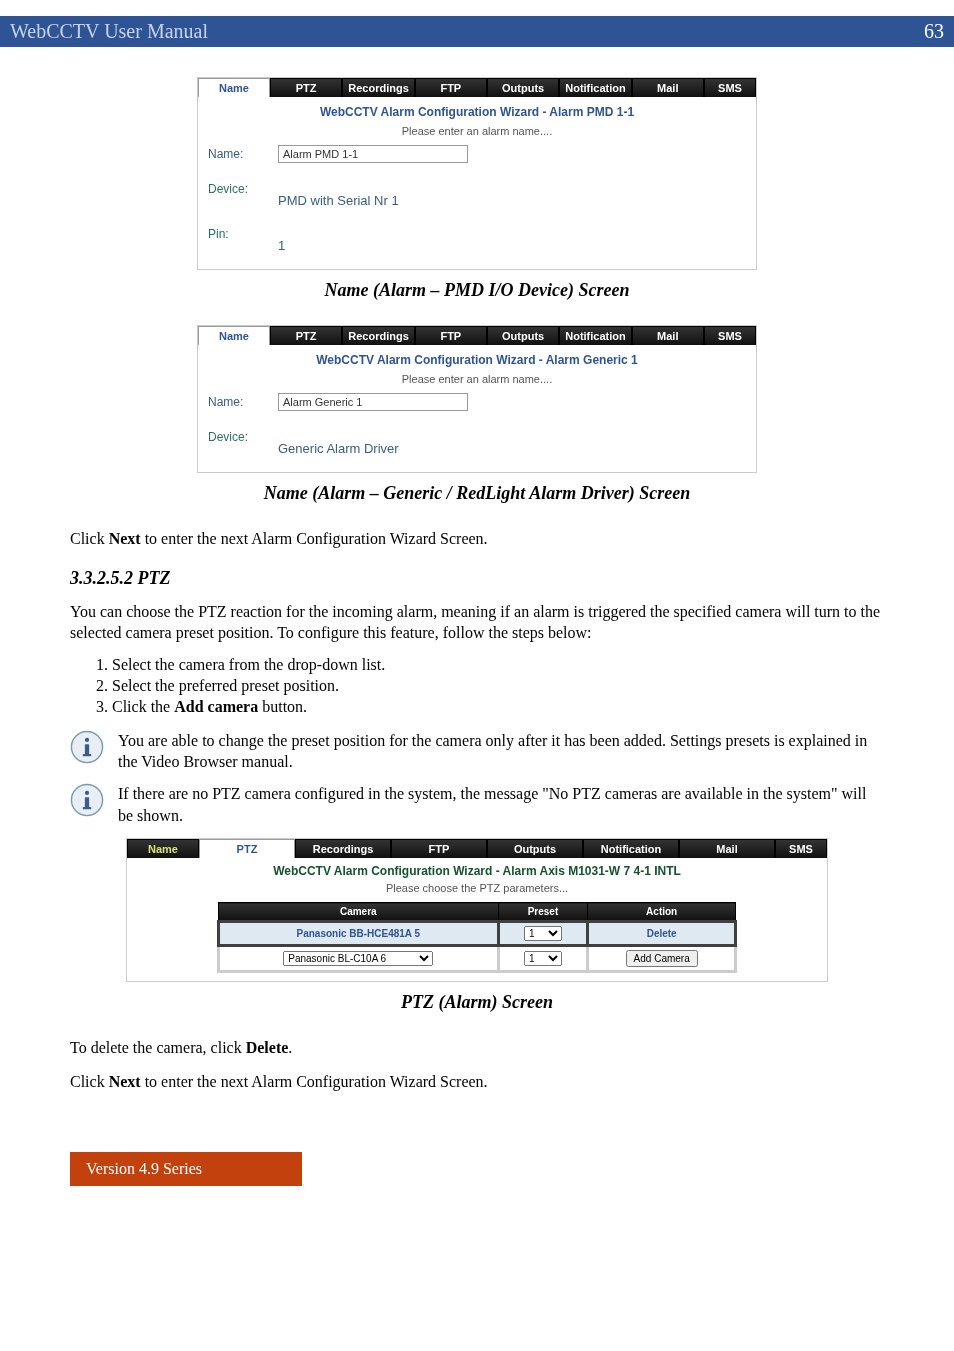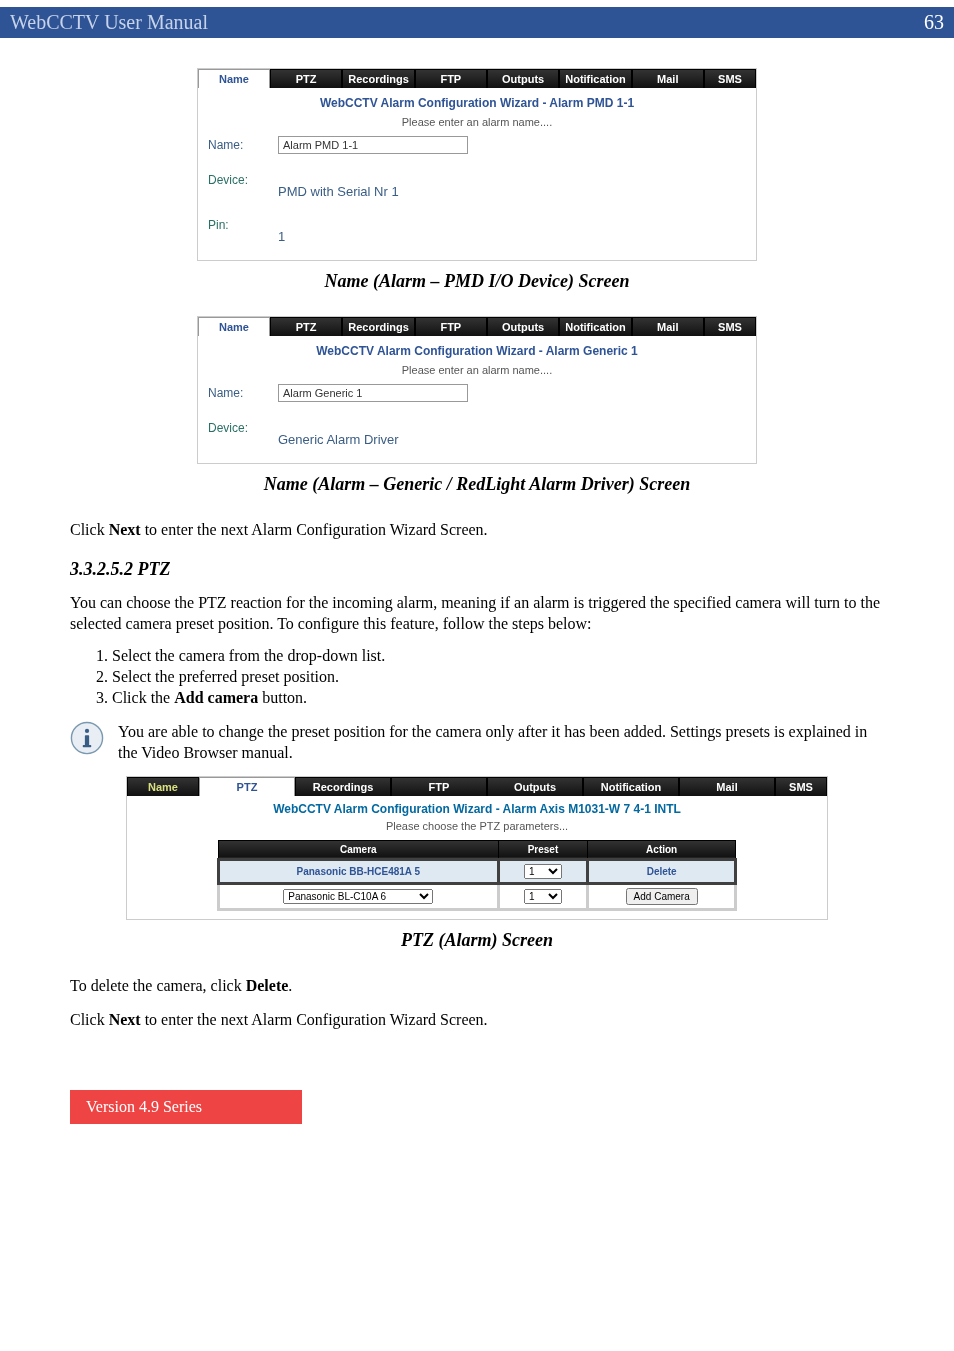--- a/index.html
+++ b/index.html
@@ -5,21 +5,21 @@
   body {
     margin: 0;
     font-family: "Times New Roman", serif;
     font-size: 16px;
     background: #fff;
     color: #000;
   }
   .page {
     width: 954px;
     margin: 0 auto;
-    padding: 7px 0 40px 0;
+    padding: 16px 0 40px 0;
     box-sizing: border-box;
   }
   .header {
     background: #2f5496;
     color: #fff;
     display: flex;
     justify-content: space-between;
     align-items: center;
     padding: 4px 10px;
     font-size: 20px;
@@ -88,21 +88,21 @@
     display:flex; align-items:center; justify-content:center;
   }
   .info-icon svg { width:34px; height:34px; }
   .note-text { flex:1; line-height:1.35; }
   .ptz-shot {
     border:1px solid #ccc; width:700px; margin:12px auto 8px auto;
     font-family:Arial,sans-serif; font-size:11px;
   }
   .ptz-shot .tabs .tab.name { width:72px; }
   .ptz-body { padding:4px 10px 8px 10px; }
-  .ptz-title { text-align:center; font-weight:bold; font-size:12px; color:#0369a1; margin:2px 0 4px 0; }
+  .ptz-title { text-align:center; font-weight:bold; font-size:12px; color:#14532d; margin:2px 0 4px 0; }
   .ptz-sub { text-align:center; font-size:11px; color:#555; margin-bottom:8px; }
   .ptz-table {
     width:520px; margin:0 auto; border-collapse:collapse;
   }
   .ptz-table th {
     background:linear-gradient(#333,#111); color:#fff; font-size:10px;
     padding:3px 6px; text-align:center; border:1px solid #000;
   }
   .ptz-table td {
     background:#dfe9f2; color:#2f5496; font-weight:bold; font-size:10px;
@@ -111,21 +111,21 @@
   .ptz-table td .sel {
     width:38px; font-size:10px; padding:0;
   }
   .ptz-table td .camsel { width:150px; font-size:10px; }
   .ptz-table td.white { background:#fff; color:#333; font-weight:normal; border-color:#ccc;}
   .ptz-table td button {
     font-size:10px; padding:1px 6px;
   }
   .footer {
     margin: 60px 0 16px 70px;
-    background:#ef4444; color:#fff; padding:8px 16px;
+    background:#c2410c; color:#fff; padding:8px 16px;
     font-size:16px; width:200px;
   }
 </style>
 </head>
 <body>
 
 <div class="page">
 
   <div class="header">
     <span class="title">WebCCTV User Manual</span>
@@ -213,20 +213,31 @@
         <svg viewBox="0 0 48 48">
             <circle cx="24" cy="24" r="22" fill="#e8eef4" stroke="#7a99b0" stroke-width="2"></circle>
             <circle cx="24" cy="14" r="3" fill="#3a5d85"></circle>
             <rect x="21" y="20" width="6" height="16" fill="#3a5d85" rx="1"></rect>
             <rect x="18" y="34" width="12" height="3" fill="#3a5d85" rx="1"></rect>
           </svg>
       </div>
       <div class="note-text">You are able to change the preset position for the camera only after it has been added. Settings presets is explained in the Video Browser manual.</div>
     </div>
 
+    <div class="note-row">
+      <div class="info-icon">
+        <svg viewBox="0 0 48 48">
+            <circle cx="24" cy="24" r="22" fill="#e8eef4" stroke="#7a99b0" stroke-width="2"></circle>
+            <circle cx="24" cy="14" r="3" fill="#3a5d85"></circle>
+            <rect x="21" y="20" width="6" height="16" fill="#3a5d85" rx="1"></rect>
+            <rect x="18" y="34" width="12" height="3" fill="#3a5d85" rx="1"></rect>
+          </svg>
+      </div>
+      <div class="note-text">If there are no PTZ camera configured in the system, the message "No PTZ cameras are available in the system" will be shown.</div>
+    </div>
 
     <div class="ptz-shot">
       <div class="tabs">
         <div class="tab name dark" style="color:#d9e080;">Name</div>
         <div class="tab other" style="background:#fff;color:#2f5496;font-weight:bold;">PTZ</div>
         <div class="tab other dark">Recordings</div>
         <div class="tab other dark">FTP</div>
         <div class="tab other dark">Outputs</div>
         <div class="tab other dark">Notification</div>
         <div class="tab other dark">Mail</div>

